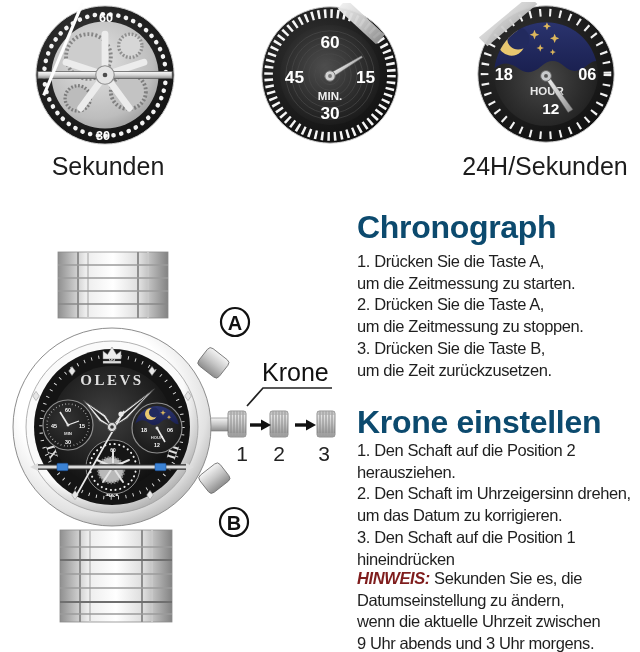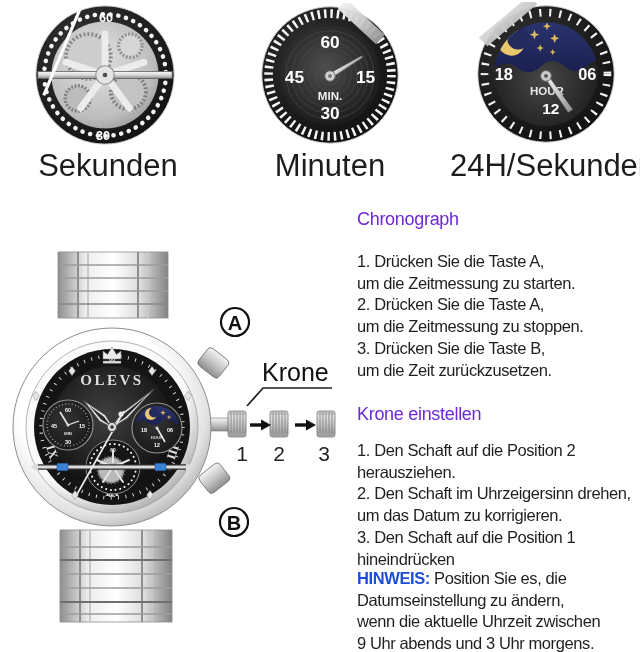--- a/index.html
+++ b/index.html
@@ -1,25 +1,25 @@
 <!DOCTYPE html>
 <html><head>
 <meta charset="utf-8">
 <style>
   html,body{margin:0;padding:0;background:#fff;}
   .stage{position:relative;width:640px;height:652px;background:#ffffff;overflow:hidden;
          font-family:"Liberation Sans",sans-serif;color:#1d1d1d;}
   .abs{position:absolute;}
-  .dial-label{position:absolute;top:150px;height:32px;font-size:31px;line-height:32px;
+  .dial-label{position:absolute;top:150px;height:32px;font-size:25px;line-height:32px;
               text-align:center;color:#1c1c1c;letter-spacing:0px;}
-  .sec-title{position:absolute;left:357px;font-size:18px;font-weight:normal;color:#6d28d9;
+  .sec-title{position:absolute;left:357px;font-size:32px;font-weight:bold;color:#0c4a6e;
              letter-spacing:-0.3px;white-space:nowrap;}
   .sec-lines{position:absolute;left:357px;width:288px;font-size:16.5px;line-height:21.7px;
              letter-spacing:-0.4px;white-space:nowrap;color:#1f1f1f;}
-  .note b{font-weight:bold;color:#1d4ed8;}
+  .note b{font-weight:bold;color:#7f1d1d;font-style:italic;}
   svg text{font-family:"Liberation Sans",sans-serif;}
   svg text.serif{font-family:"Liberation Serif",serif;}
 </style>
 </head>
 <body>
 
 <div class="stage">
 
   <svg class="abs" style="left:32px;top:2px" width="146" height="146" viewBox="0 0 150 150">
     <defs>
@@ -103,21 +103,20 @@
     <text x="75" y="121" font-size="18" font-weight="bold" fill="#ffffff" text-anchor="middle">30</text>
     <text x="38" y="83" font-size="18" font-weight="bold" fill="#ffffff" text-anchor="middle">45</text>
     <text x="75" y="101" font-size="12" font-weight="bold" fill="#f0f0f0" text-anchor="middle">MIN.</text>
     <g transform="rotate(-31 75 76)">
       <polygon points="70,73.2 70,78.8 114,77 114,75" fill="url(#m2metal)" stroke="#555" stroke-width="0.5"></polygon>
     </g>
     <circle cx="75" cy="76" r="5.4" fill="#d2d2d2" stroke="#6b6b6b" stroke-width="1"></circle>
     <circle cx="75" cy="76" r="2" fill="#777"></circle>
     <polygon points="92,-4 132,33 123,43 83,6" fill="url(#m2metal)" opacity="0.95"></polygon>
   </svg>
-  <div class="dial-label" style="left:250px;width:160px">Minuten</div>
 
   <svg class="abs" style="left:474px;top:2px" width="144" height="144" viewBox="0 0 150 150">
     <defs>
       <radialGradient id="m3bez" cx="40%" cy="35%" r="75%">
         <stop offset="0%" stop-color="#343434"></stop>
           <stop offset="100%" stop-color="#0d0d0d"></stop>
       </radialGradient>
       <radialGradient id="m3in" cx="48%" cy="55%" r="70%">
         <stop offset="0%" stop-color="#474747"></stop>
           <stop offset="65%" stop-color="#262626"></stop>
@@ -387,19 +386,19 @@
   <div class="sec-lines" style="top:440px">
     <div>1. Den Schaft auf die Position 2</div>
     <div>herausziehen.</div>
     <div>2. Den Schaft im Uhrzeigersinn drehen,</div>
     <div>um das Datum zu korrigieren.</div>
     <div>3. Den Schaft auf die Position 1</div>
     <div>hineindrücken</div>
   </div>
 
   <div class="sec-lines note" style="top:568px">
-    <div><b>HINWEIS:</b><span> Position Sie es, die</span></div>
+    <div><b>HINWEIS:</b><span> Sekunden Sie es, die</span></div>
     <div>Datumseinstellung zu ändern,</div>
     <div>wenn die aktuelle Uhrzeit zwischen</div>
     <div>9 Uhr abends und 3 Uhr morgens.</div>
   </div>
 
 </div>
 
 </body></html>

